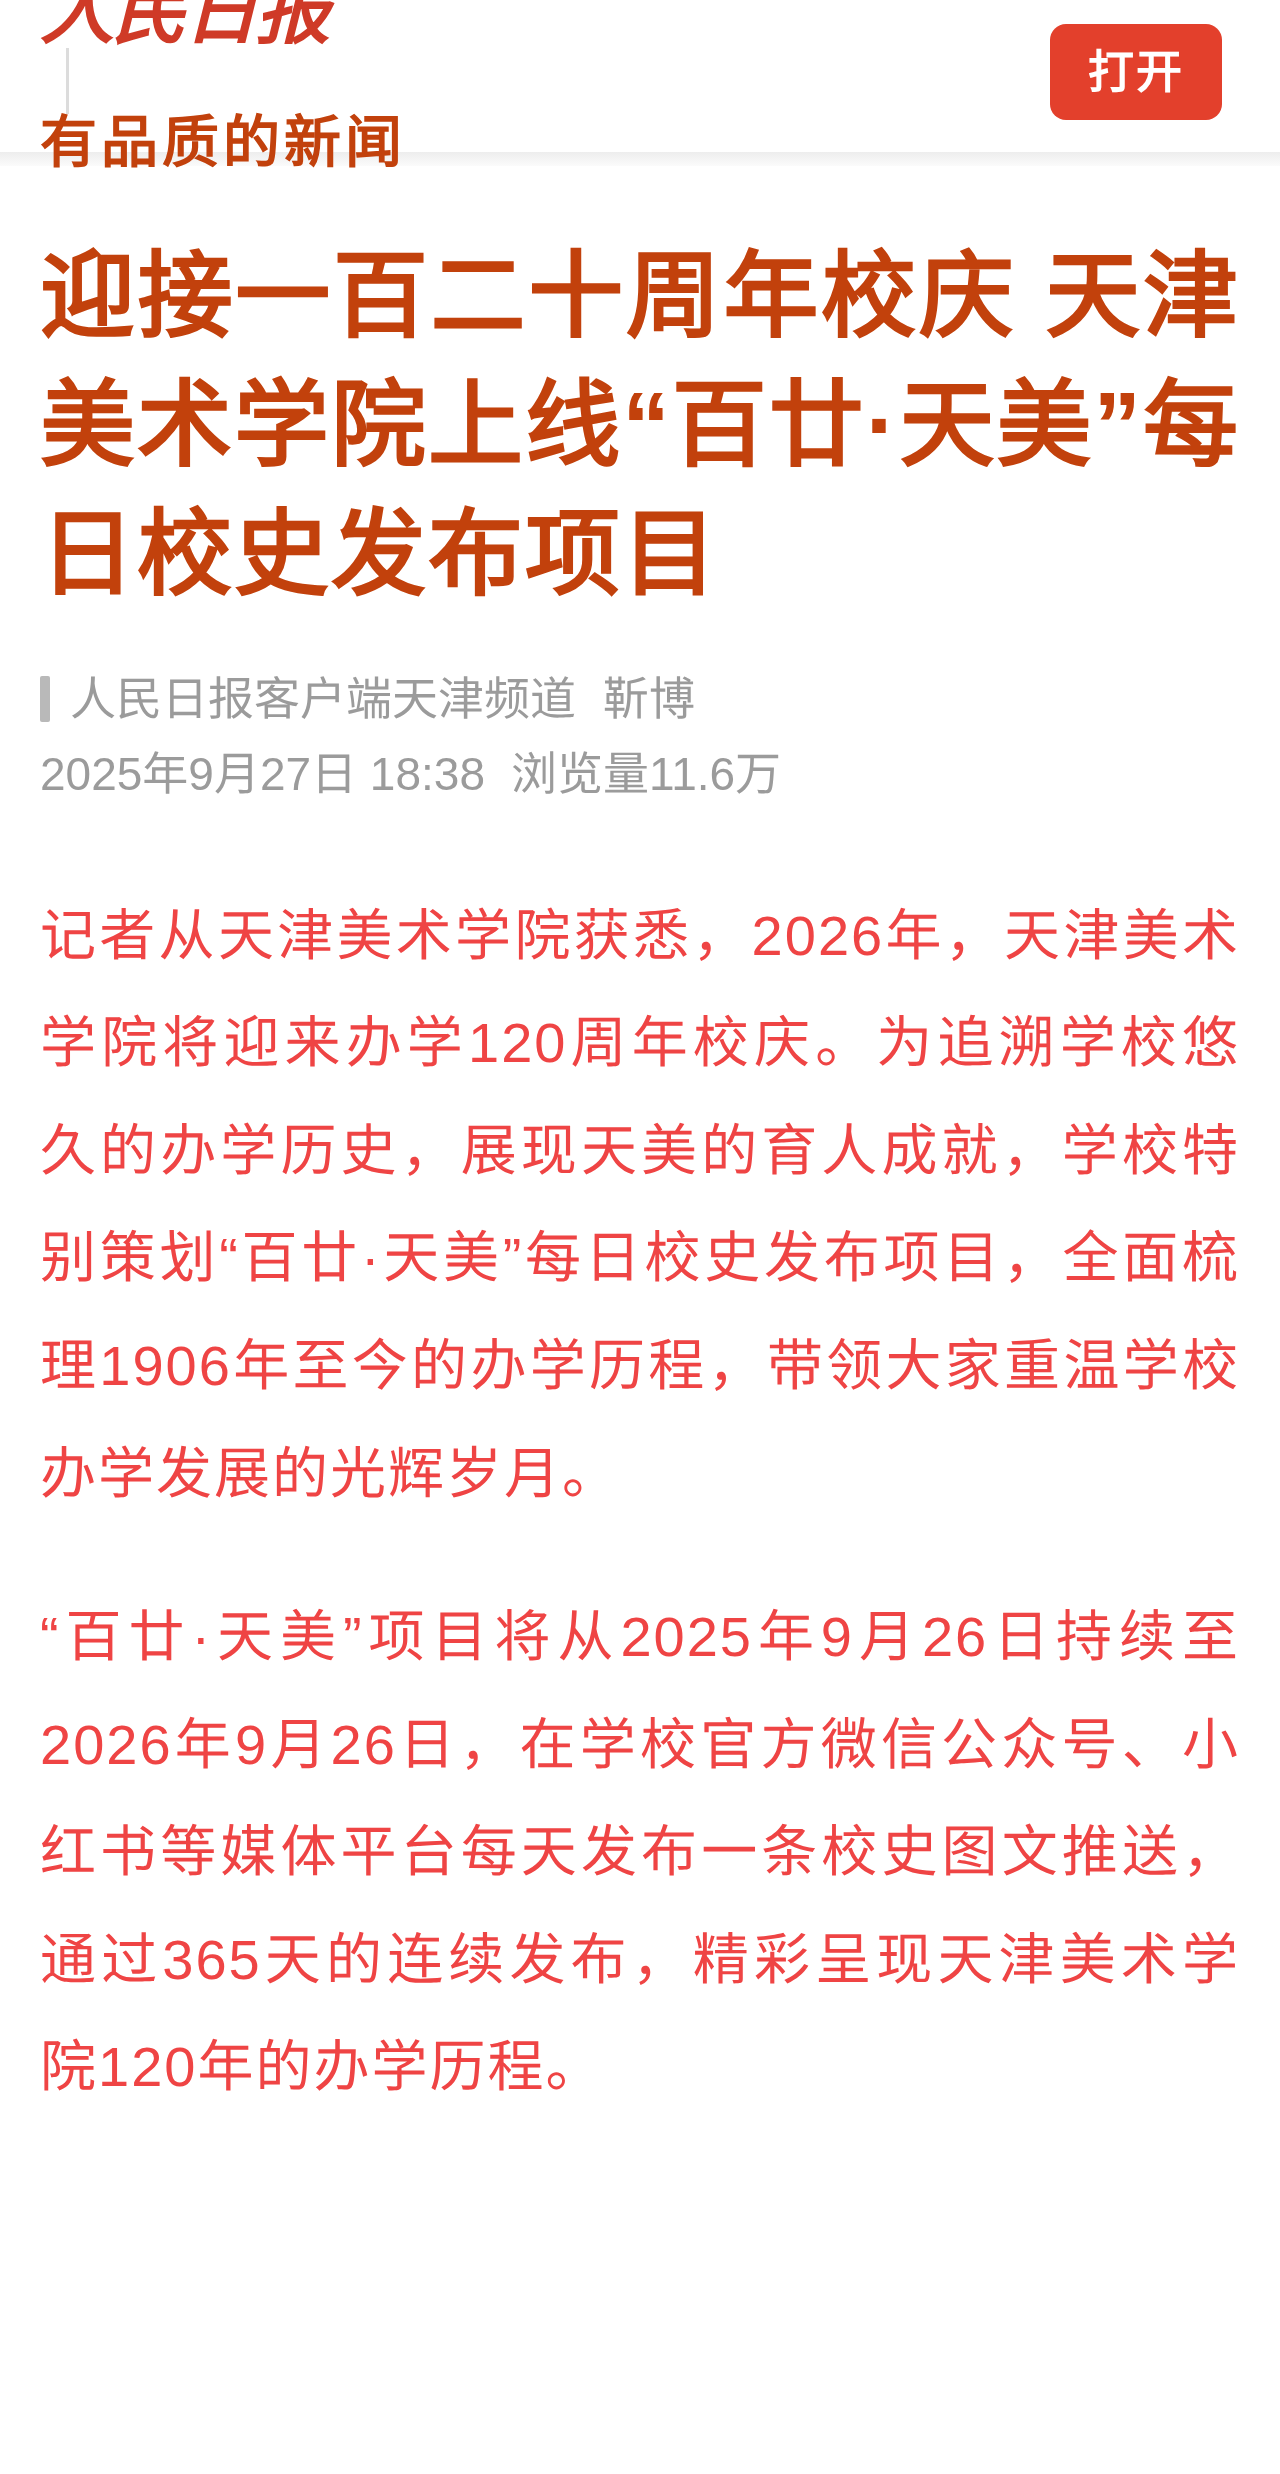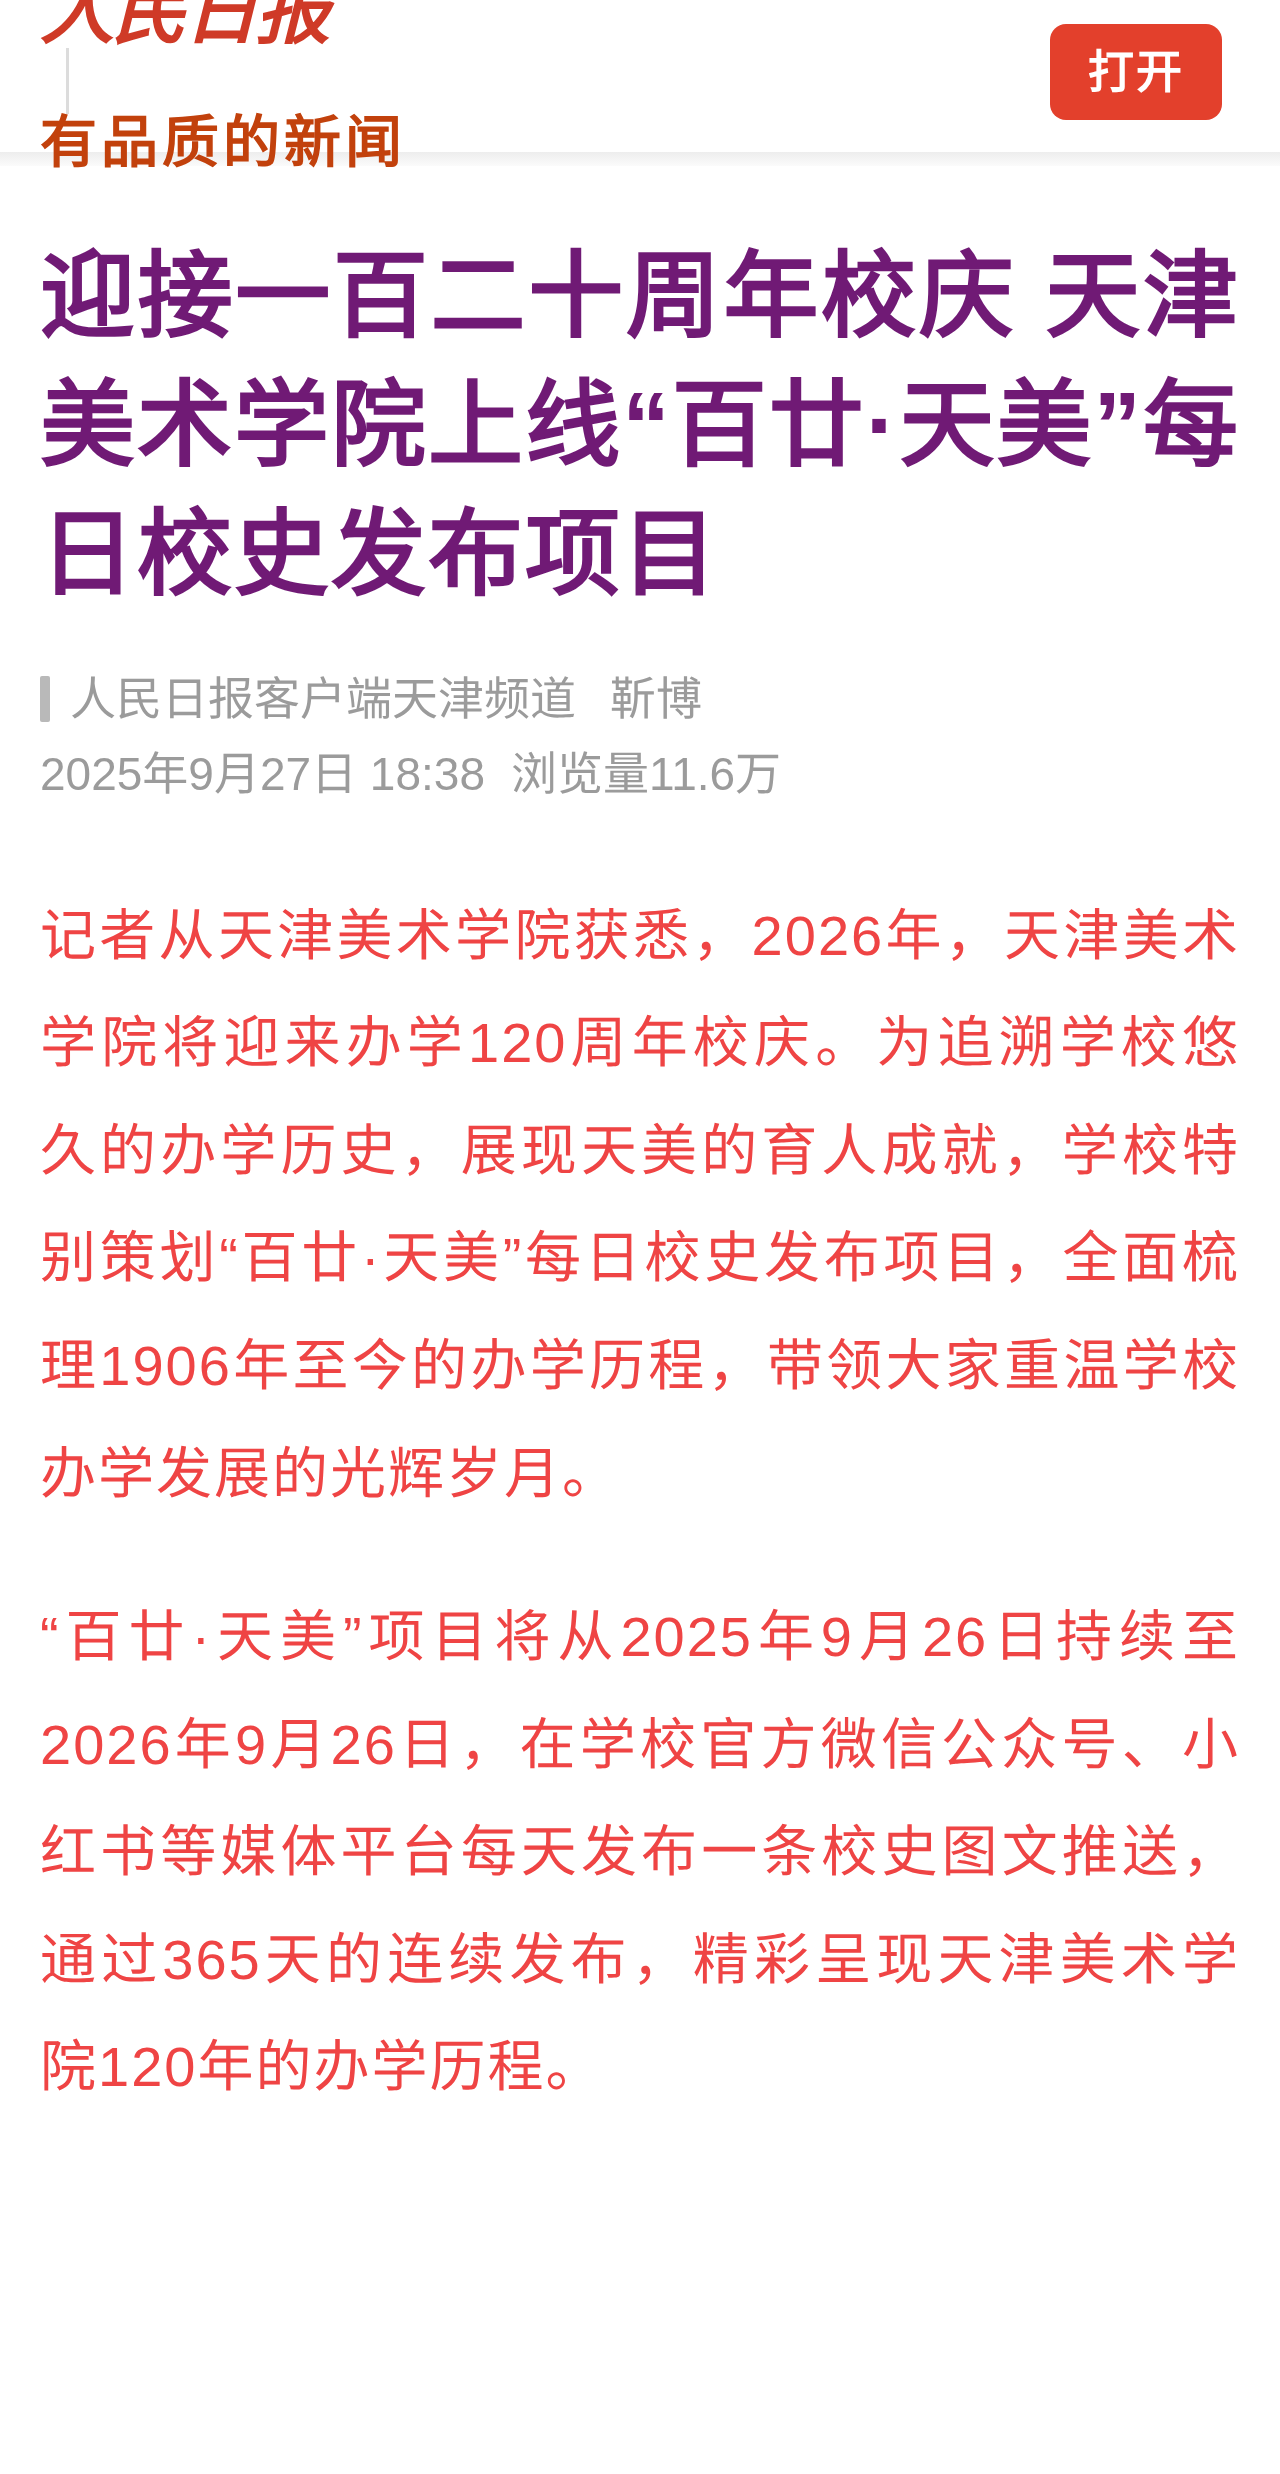--- a/index.html
+++ b/index.html
@@ -74,42 +74,42 @@
 
   
   .article {
     padding: 0 40px;
   }
   .article-title {
     margin-top: 66px;
     font-size: 95px;
     line-height: 1.36;
     font-weight: 700;
-    color: #701a75;
+    color: #c2410c;
     letter-spacing: 2px;
     text-align: justify;
     text-justify: inter-ideograph;
   }
   .byline-row {
     margin-top: 52px;
     display: flex;
     align-items: center;
     color: #9b9b9b;
     font-size: 46px;
     line-height: 1.2;
   }
   .byline-bar {
     width: 10px;
     height: 46px;
     background: #b9b9b9;
     border-radius: 2px;
     margin-right: 20px;
     flex: none;
   }
-  .byline-source { margin-right: 34px; }
+  .byline-source { margin-right: 27px; }
   .date-row {
     margin-top: 20px;
     display: flex;
     align-items: center;
     color: #9b9b9b;
     font-size: 46px;
     line-height: 1.2;
   }
   .date-time { margin-right: 26px; }
 

